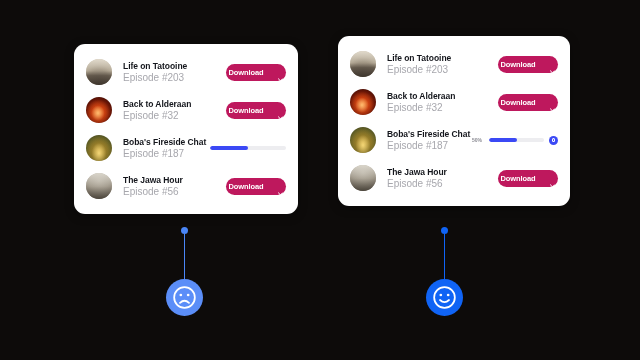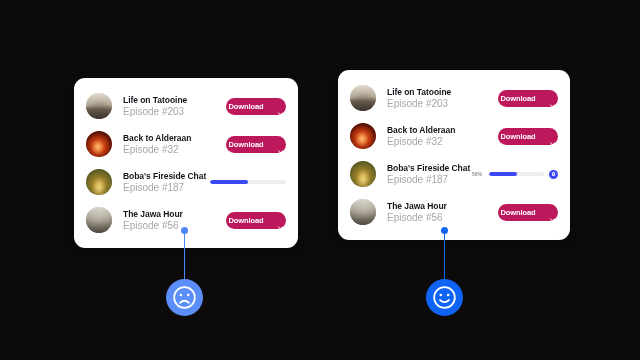--- a/index.html
+++ b/index.html
@@ -14,21 +14,20 @@
   .stage { position:absolute; inset:0; }
 
   
   .card {
     position:absolute;
     width:224px;
     background:#ffffff;
     border-radius:11px;
     padding:9px 0 9px 0;
     box-shadow:0 2px 10px rgba(0,0,0,.35);
-    margin-top:34px;
   }
   .card-left  { left:74px;  top:44px; }
   .card-right { left:338px; top:36px; width:232px; }
 
   .row {
     display:flex;
     align-items:center;
     height:38px;
     padding:0 12px;
   }

